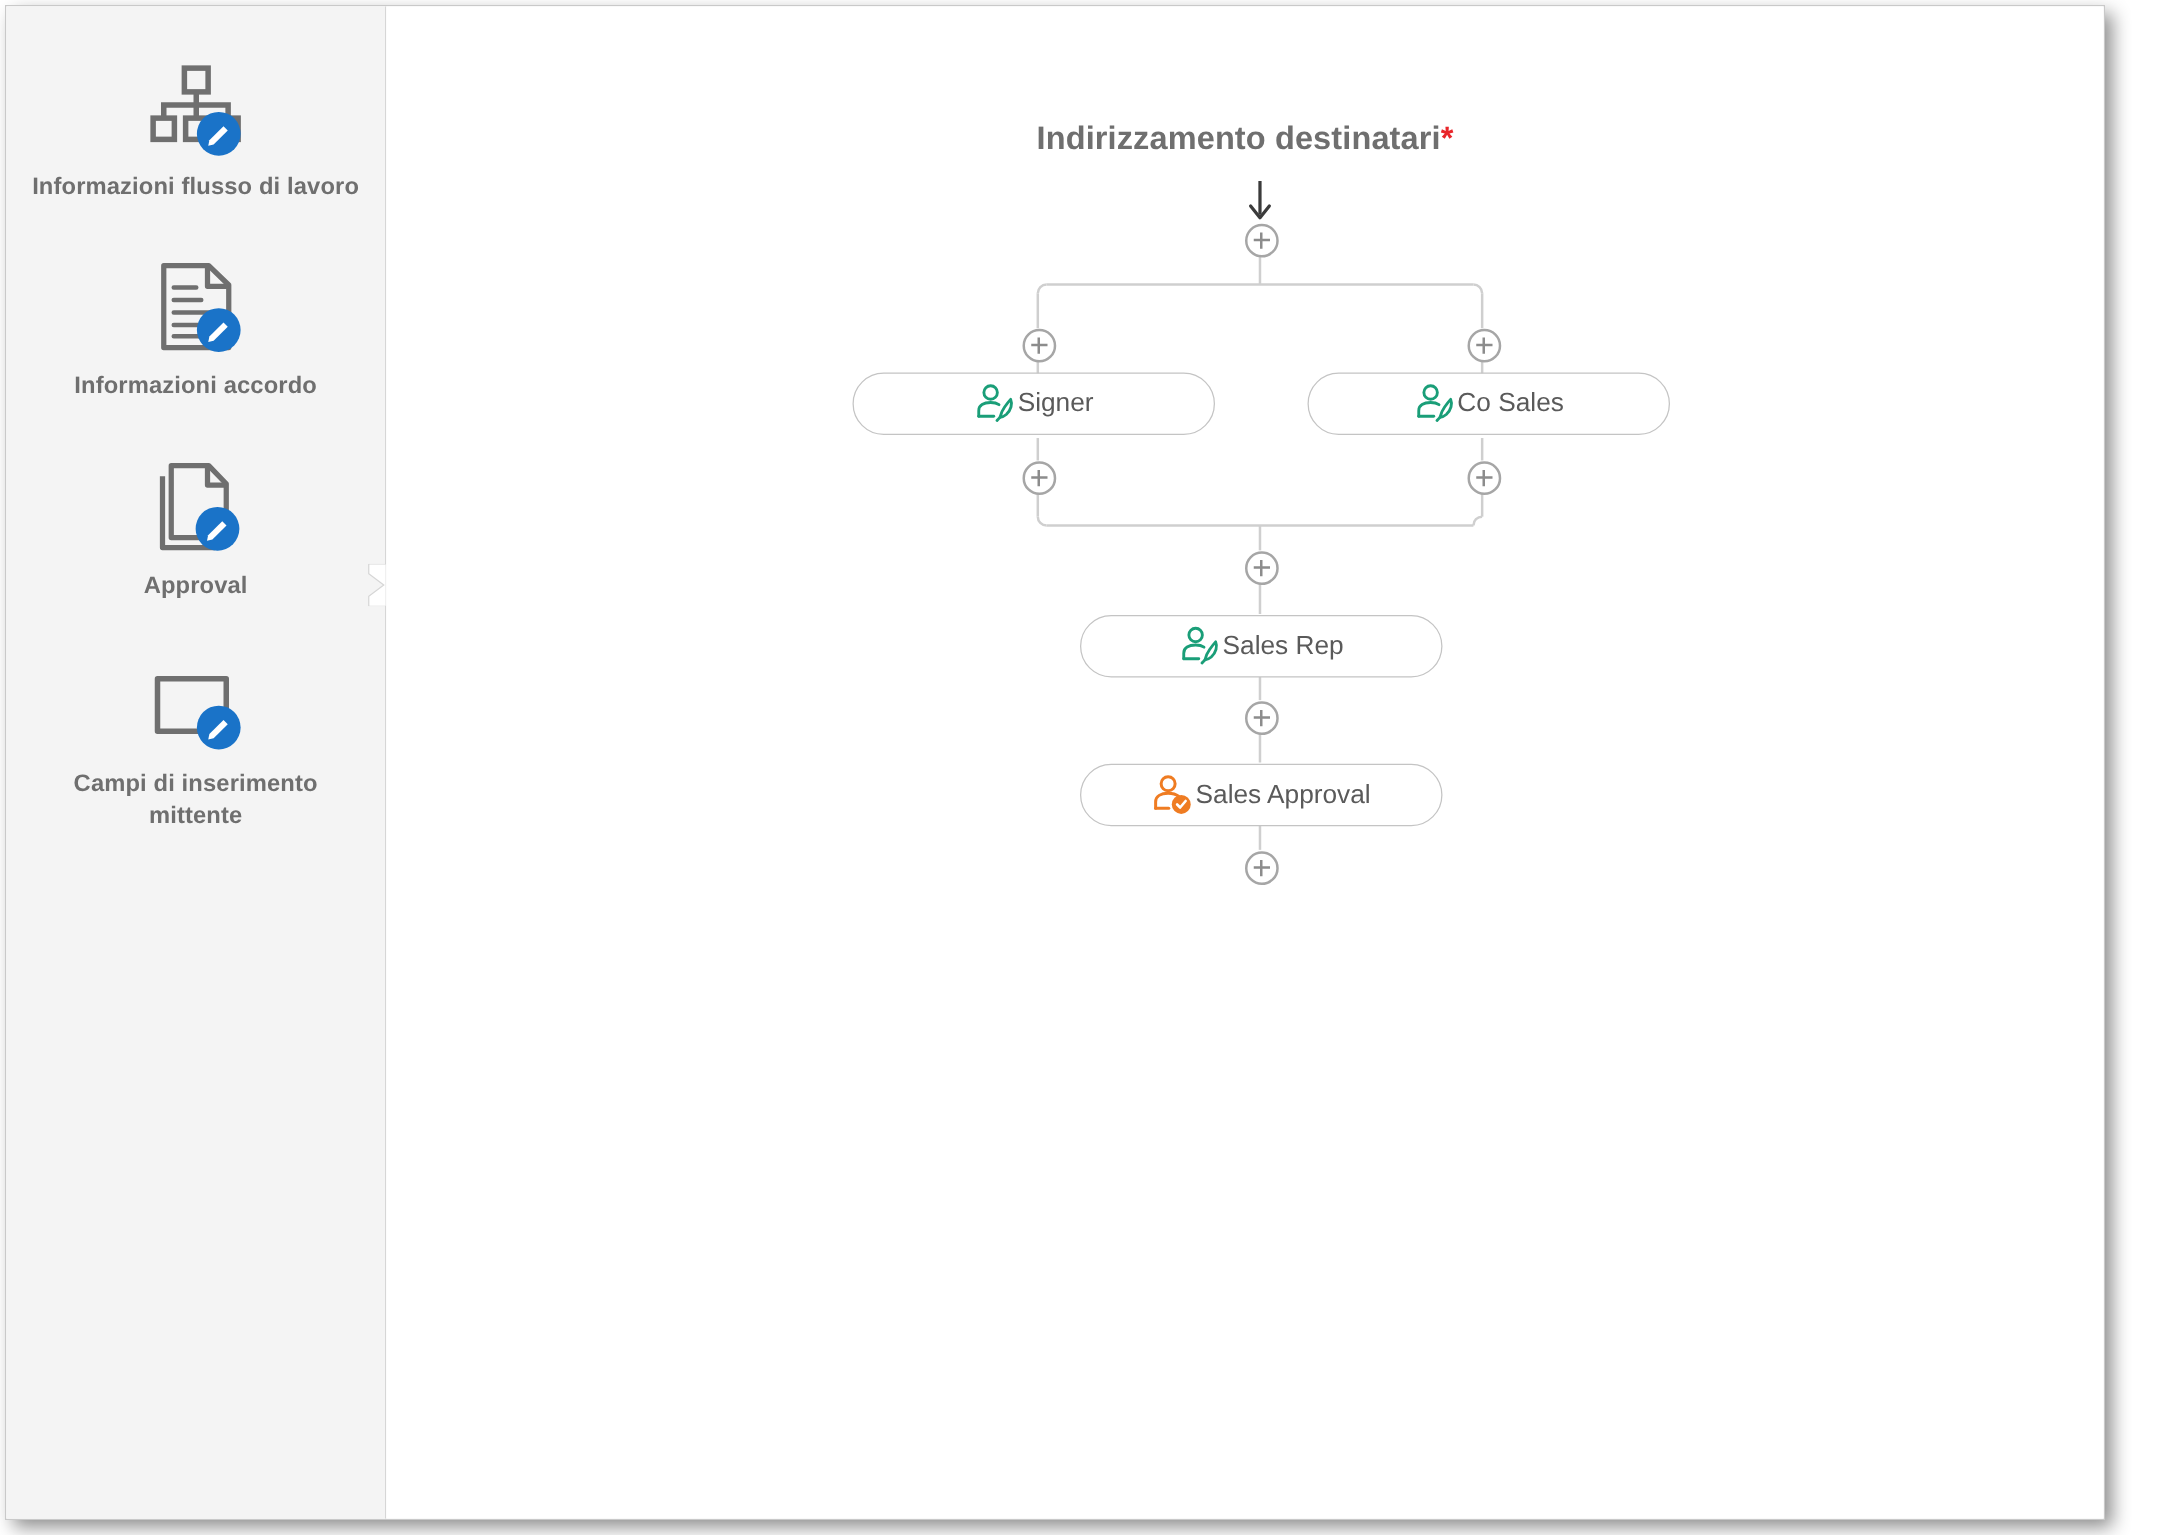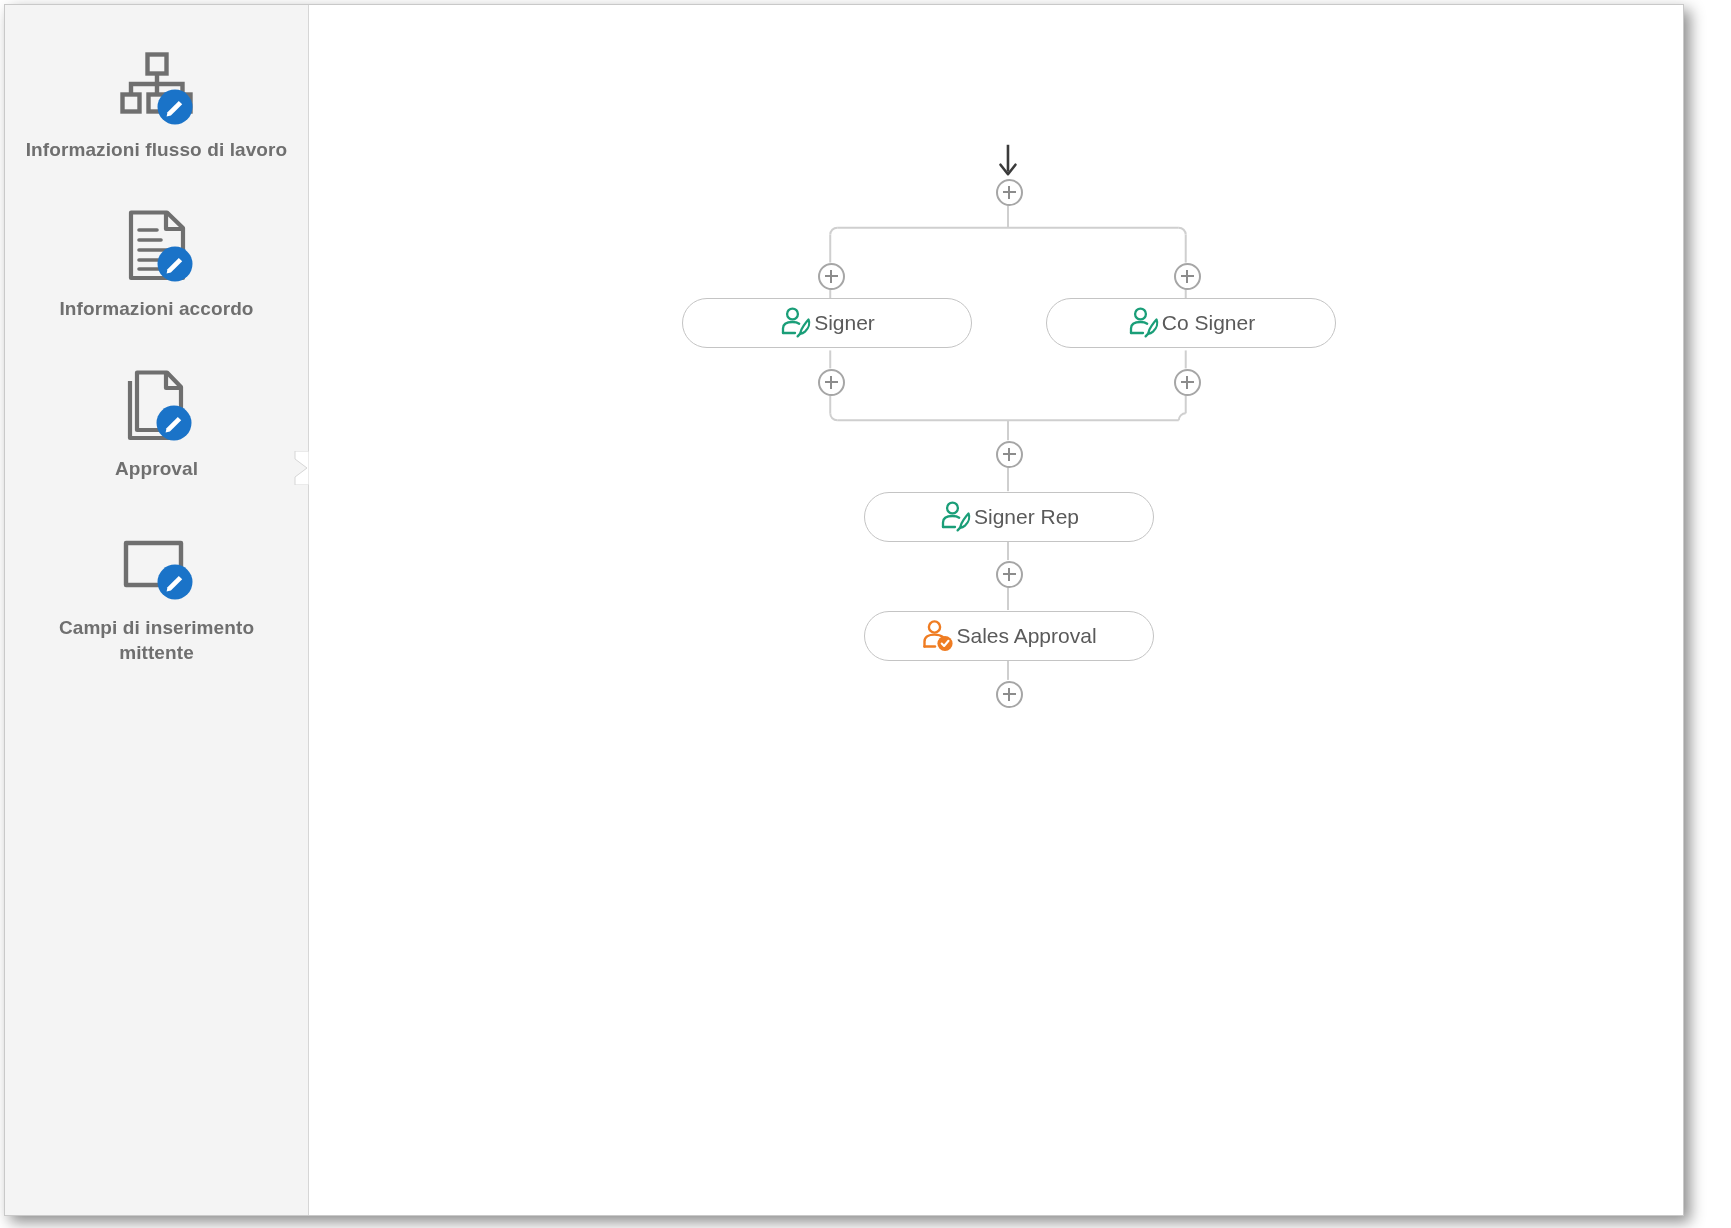--- a/index.html
+++ b/index.html
@@ -246,20 +246,23 @@
 
       <span id="sidebar-notch">
         <svg width="15" height="34" viewBox="0 0 15 34" aria-hidden="true">
           <path d="M1 0 L1 8 L13 17 L1 26 L1 34 L15 34 L15 0 Z" fill="#ffffff" stroke="#d6d6d6" stroke-width="1"></path>
         </svg>
       </span>
     </nav>
 
     <main id="canvas">
 
+      <div id="diagram-title">
+        <span>Indirizzamento destinatari</span><span class="req">*</span>
+      </div>
 
       <svg id="connectors" viewBox="0 0 1376 1212" preserveAspectRatio="none">
 
         <g stroke="#3b3b3b" stroke-width="2.6" fill="none">
           <path d="M700 140 V167"></path>
           <path d="M692.5 160 L700 169.5 L707.5 160" stroke-linecap="round" stroke-linejoin="round"></path>
         </g>
         <g stroke="#cfcfcf" stroke-width="2" fill="none">
 
           <path d="M700 200 V223"></path>
@@ -323,36 +326,36 @@
           <svg width="34" height="34" viewBox="0 0 34 34" aria-hidden="true">
             <g fill="none" stroke="#1a9e78" stroke-width="2.3" stroke-linecap="round" stroke-linejoin="round">
               <circle cx="13.5" cy="8" r="5.4"></circle>
               <path d="M4 27 V22.5 C4 18.2 8 16 13.5 16 C16.3 16 18.6 16.6 20.2 17.7"></path>
               <path d="M4 27 H16"></path>
               <path d="M29.5 13.5 C31 17 30 22 26 25.6 C24.6 26.8 22.8 27.6 21 27.9 C21.6 25 22.8 22.2 24.7 19.6 C26.2 17.5 27.8 15.3 29.5 13.5 Z"></path>
               <path d="M21 27.9 L18.6 30.4"></path>
             </g>
           </svg>
         </span>
-        <span class="node-label">Co Signer</span>
+        <span class="node-label">Co Sales</span>
       </div>
 
       <div class="node" style="left:555px; top:487px; width:290px;">
         <span class="node-icon">
           <svg width="34" height="34" viewBox="0 0 34 34" aria-hidden="true">
             <g fill="none" stroke="#1a9e78" stroke-width="2.3" stroke-linecap="round" stroke-linejoin="round">
               <circle cx="13.5" cy="8" r="5.4"></circle>
               <path d="M4 27 V22.5 C4 18.2 8 16 13.5 16 C16.3 16 18.6 16.6 20.2 17.7"></path>
               <path d="M4 27 H16"></path>
               <path d="M29.5 13.5 C31 17 30 22 26 25.6 C24.6 26.8 22.8 27.6 21 27.9 C21.6 25 22.8 22.2 24.7 19.6 C26.2 17.5 27.8 15.3 29.5 13.5 Z"></path>
               <path d="M21 27.9 L18.6 30.4"></path>
             </g>
           </svg>
         </span>
-        <span class="node-label">Signer Rep</span>
+        <span class="node-label">Sales Rep</span>
       </div>
 
       <div class="node" style="left:555px; top:606px; width:290px;">
         <span class="node-icon">
           <svg width="34" height="34" viewBox="0 0 34 34" aria-hidden="true">
             <g fill="none" stroke="#ef7c22" stroke-width="2.4" stroke-linecap="round" stroke-linejoin="round">
               <circle cx="13.5" cy="8" r="5.6"></circle>
               <path d="M3.5 27.5 V22.5 C3.5 18 7.8 15.6 13.5 15.6 C17 15.6 20 16.5 21.8 18"></path>
               <path d="M3.5 27.5 H14"></path>
             </g>

